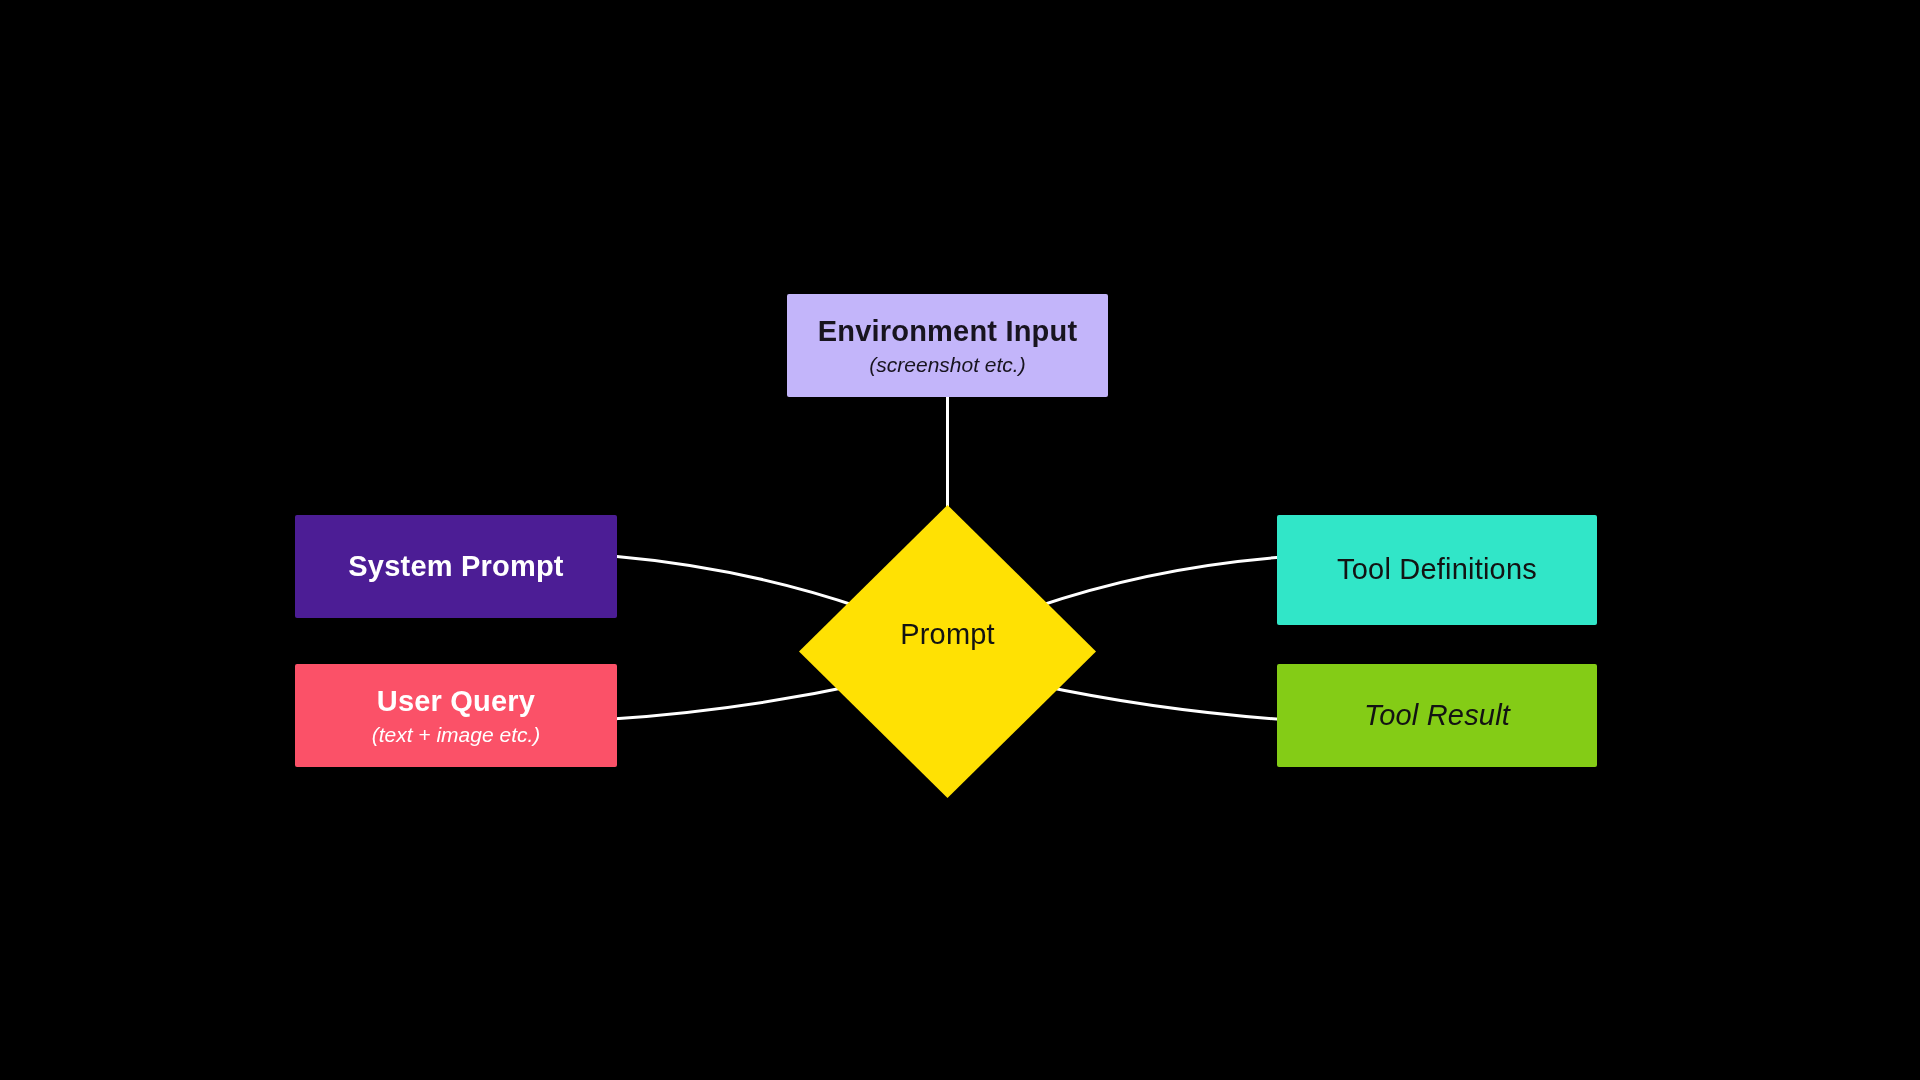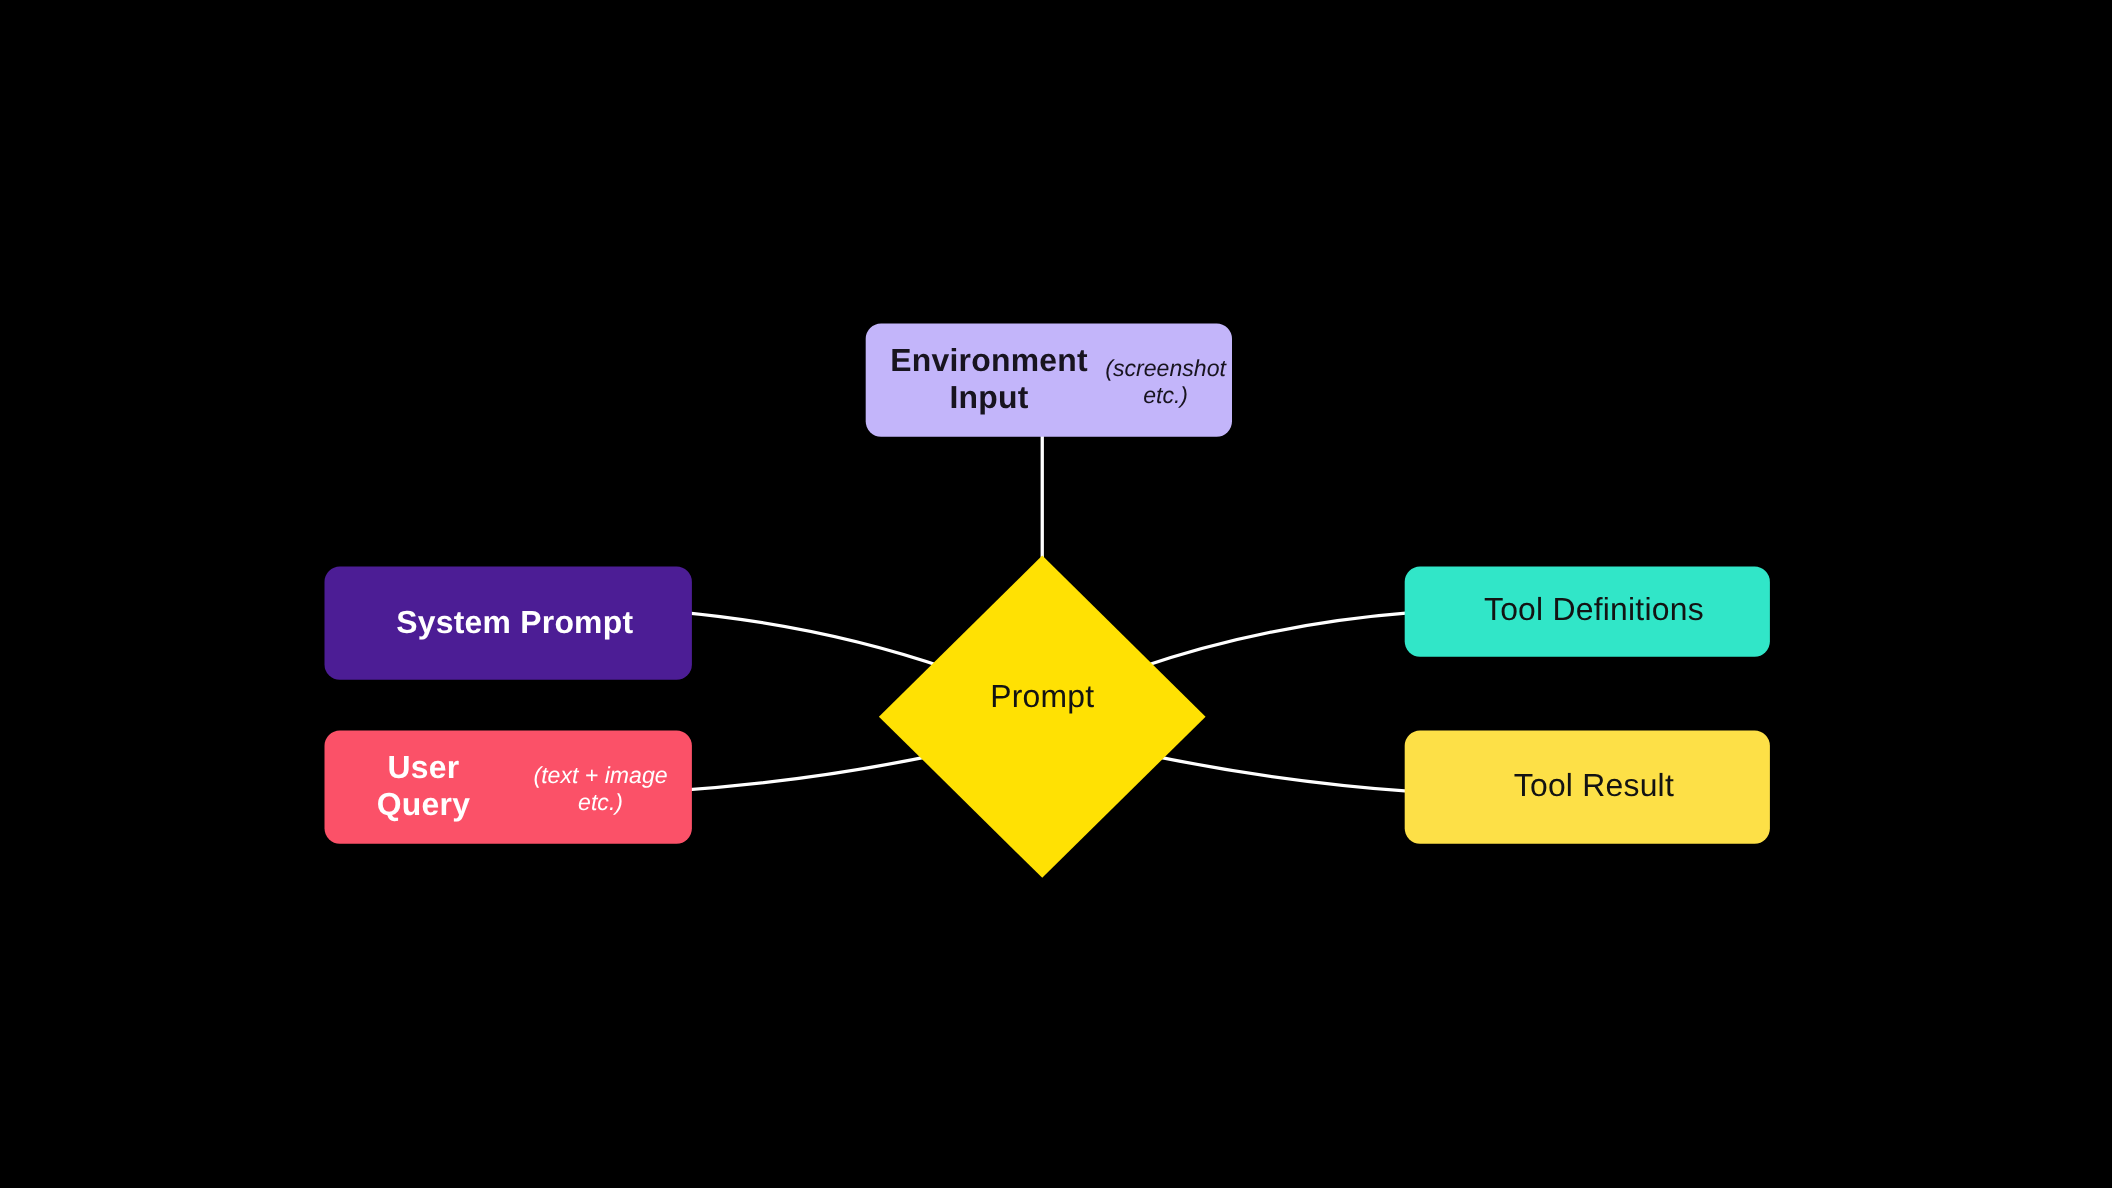--- a/index.html
+++ b/index.html
@@ -25,47 +25,46 @@
   .connector {
     fill: none;
     stroke: #ffffff;
     stroke-width: 3;
     stroke-linecap: round;
   }
   .node {
     position: absolute;
     z-index: 1;
     display: flex;
-    flex-direction: row;
+    flex-direction: column;
     align-items: center;
     justify-content: center;
     text-align: center;
-    border-radius: 14px;
-    padding-left: 12px;
+    border-radius: 2px;
   }
   .node .title {
     font-size: 29px;
     font-weight: 700;
     line-height: 1.15;
     letter-spacing: 0.2px;
   }
   .node .title.regular {
     font-weight: 400;
   }
   .node .subtitle {
     font-size: 21px;
     font-weight: 400;
     margin-top: 4px;
     line-height: 1.1;
     font-style: italic;
   }
   .node-environment-input { left: 787px; top: 294px; width: 321px; height: 103px; }
   .node-system-prompt     { left: 295px; top: 515px; width: 322px; height: 103px; }
   .node-user-query        { left: 295px; top: 664px; width: 322px; height: 103px; }
-  .node-tool-definitions  { left: 1277px; top: 515px; width: 320px; height: 82px; }
+  .node-tool-definitions  { left: 1277px; top: 515px; width: 320px; height: 110px; }
   .node-tool-result       { left: 1277px; top: 664px; width: 320px; height: 103px; }
   .diamond-label {
     position: absolute;
     z-index: 1;
     left: 822px;
     top: 615px;
     width: 251px;
     text-align: center;
     font-size: 29px;
     font-weight: 400;
@@ -98,21 +97,21 @@
 
   <div class="node node-user-query" style="background-color: rgb(251, 81, 104);">
     <div class="title" style="color: rgb(255, 255, 255);">User Query</div>
     <div class="subtitle" style="color: rgb(255, 255, 255);">(text + image etc.)</div>
   </div>
 
   <div class="node node-tool-definitions" style="background-color: rgb(49, 230, 200);">
     <div class="title regular" style="color: rgb(19, 19, 19);">Tool Definitions</div>
   </div>
 
-  <div class="node node-tool-result" style="background-color: #fde047;">
+  <div class="node node-tool-result" style="background-color: #84cc16; font-style: italic;">
     <div class="title regular" style="color: rgb(19, 19, 19);">Tool Result</div>
   </div>
 
   <div class="diamond-label" style="color: rgb(19, 19, 19);">
     <div>Prompt</div>
   </div>
 
 </div>
 
 </body></html>

